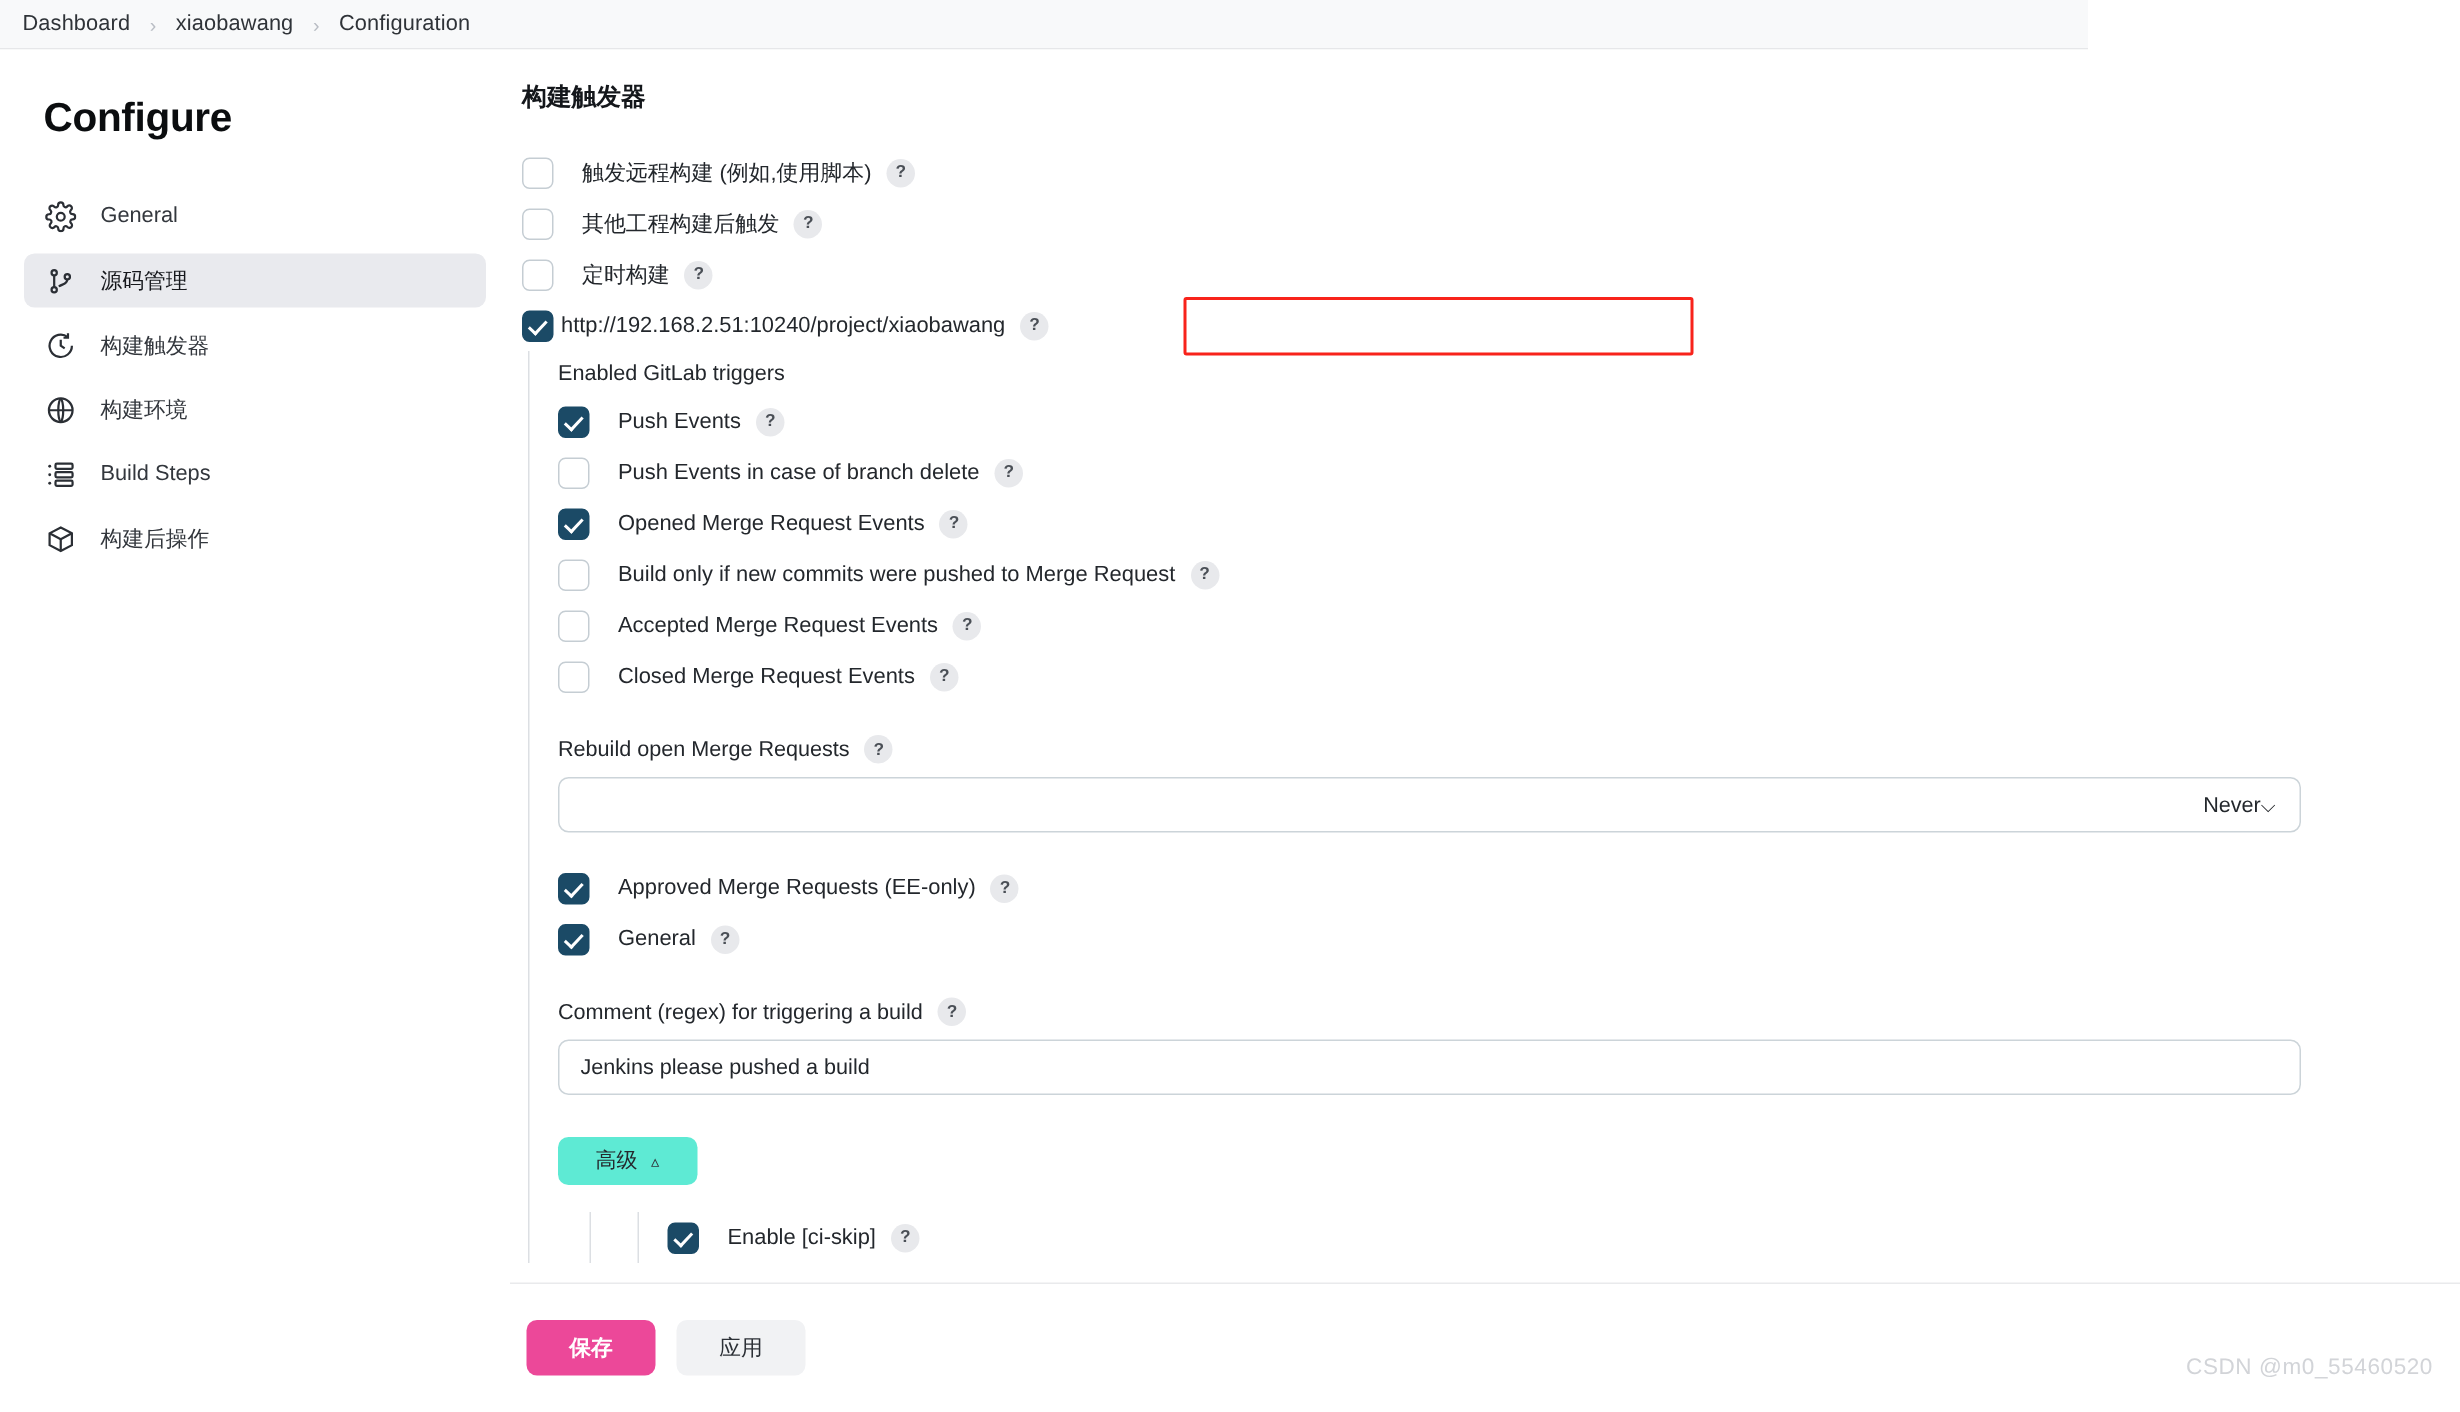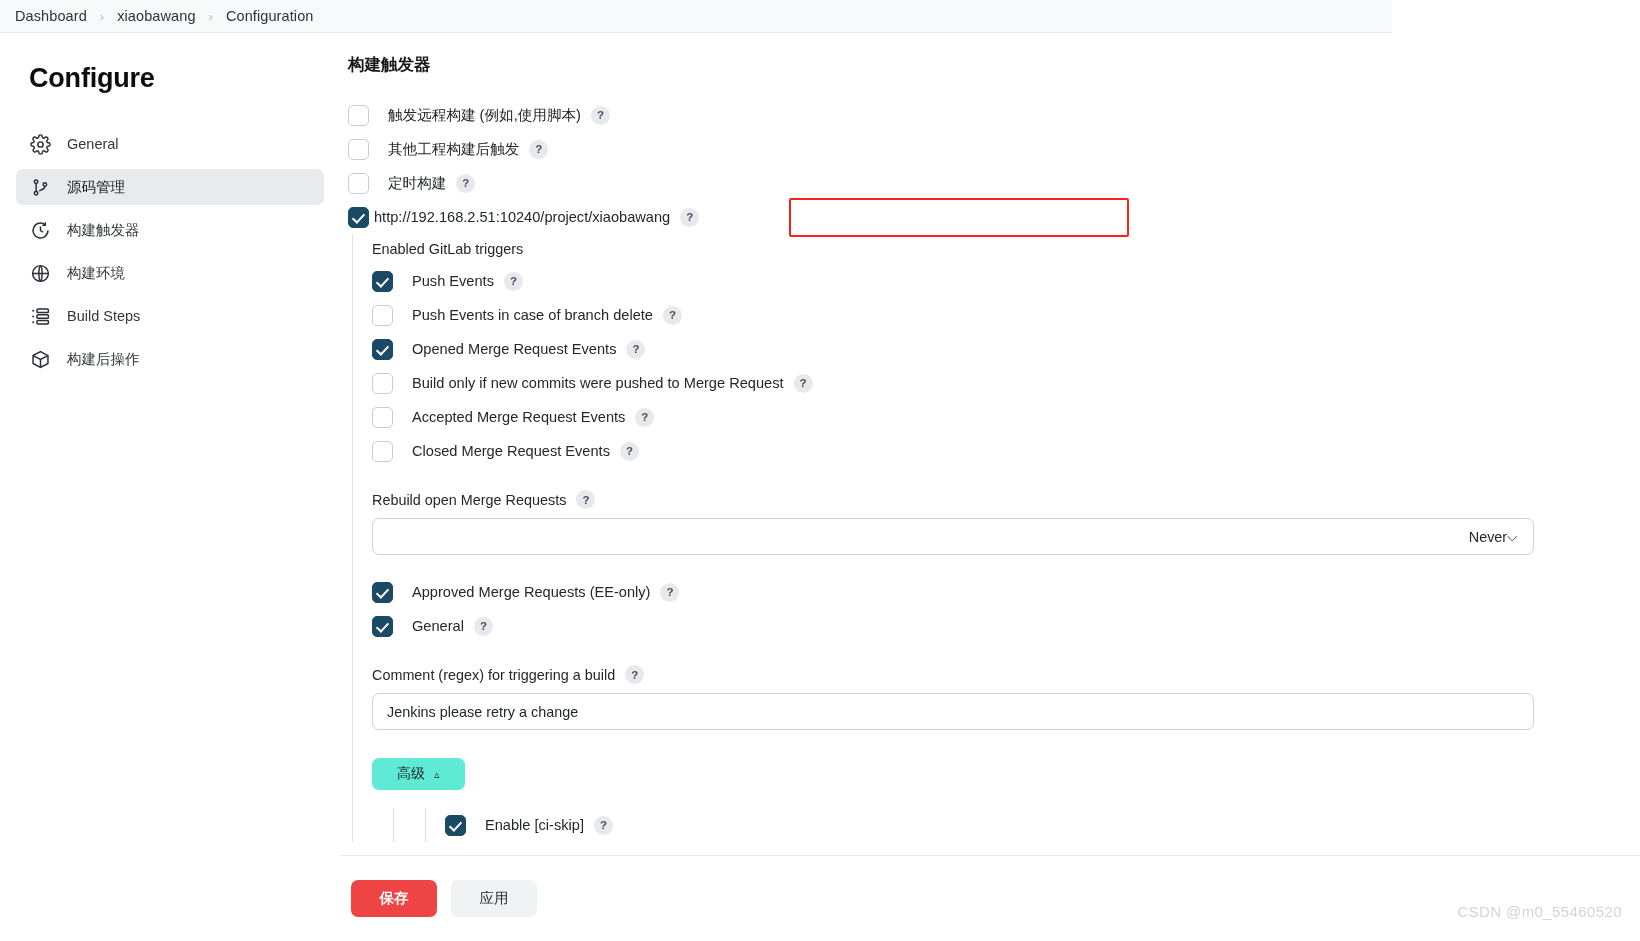--- a/index.html
+++ b/index.html
@@ -130,21 +130,21 @@
   .actionbar {
     position: absolute; left: 340px; bottom: 0;
     width: 1300px; height: 86px;
     background: #fff; border-top: 1px solid #e9eaec;
     display: flex; align-items: center; padding-left: 11px; gap: 14px;
   }
   .btn {
     border: none; border-radius: 7px; height: 37px;
     font-size: 14.5px; font-family: inherit; cursor: pointer;
   }
-  .btn-primary { background: #ef4444; color: #fff; font-weight: bold; width: 86px; }
+  .btn-primary { background: #ec4899; color: #fff; font-weight: bold; width: 86px; }
   .btn-secondary { background: #f1f2f4; color: #2c3036; width: 86px; }
 
   .watermark {
     position: absolute; right: 18px; bottom: 21px;
     font-size: 15px; color: #d2d4d8; letter-spacing: .4px;
     white-space: nowrap;
   }
 </style>
 </head>
 <body>
@@ -328,21 +328,21 @@
           <span class="cb-label">General</span>
           <span class="help">?</span>
         </div>
 
         
         <div class="field-label">
           <span>Comment (regex) for triggering a build</span>
           <span class="help">?</span>
         </div>
         <div class="text-box">
-          <span>Jenkins please retry a change</span>
+          <span>Jenkins please pushed a build</span>
         </div>
 
         
         <button class="adv-btn">
           <span>高级</span>
           <span class="chev-up">▵</span>
         </button>
 
         <div class="adv-body">
           <div class="adv-inner">

